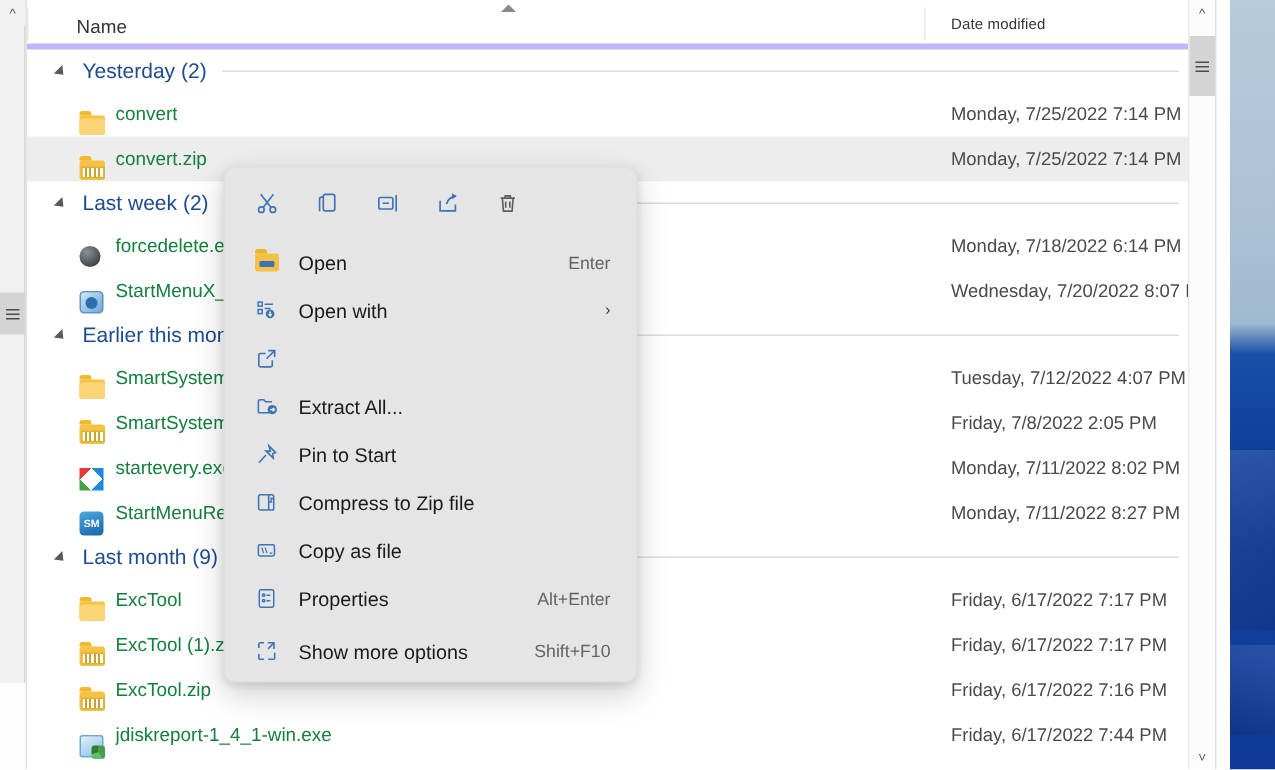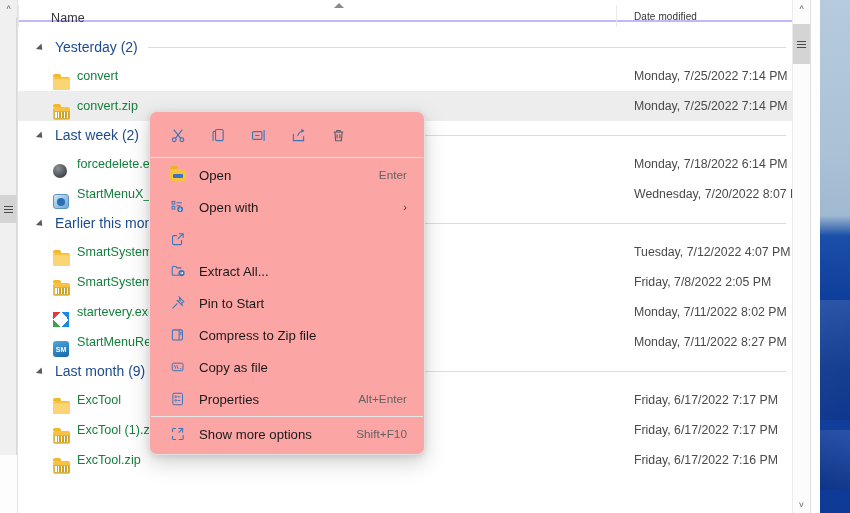--- a/index.html
+++ b/index.html
@@ -55,22 +55,22 @@
     border-top: 1px solid #4a4a4a; border-bottom: 1px solid #4a4a4a;
     position: relative;
   }
   #left-rail .rail-thumb span:after {
     content: ""; position: absolute; left: 0; right: 0; top: 2px;
     border-top: 1px solid #4a4a4a;
   }
 
   
   #header-bar {
-    position: absolute; left: 18px; top: 0; right: 28px; height: 22px;
-    background: #ffffff; border-bottom: 2px solid #c4b5fd;
+    position: absolute; left: 18px; top: 0; right: 28px; height: 33px;
+    background: #ffffff; border-bottom: 4px solid #c4b5fd;
   }
   .sort-caret {
     position: absolute; left: 316px; top: 3px;
     width: 0; height: 0; border-left: 5px solid transparent;
     border-right: 5px solid transparent; border-bottom: 5px solid #8a8a8a;
   }
   .col-name {
     position: absolute; left: 33px; top: 11px;
     font-size: 12.5px; color: #333; letter-spacing: .1px;
   }
@@ -208,21 +208,21 @@
     content:""; position:absolute; left:0; right:0; top:2px; border-top:1px solid #4a4a4a;
   }
   #right-sb .sb-edge {
     position: absolute; right: -10px; top: 0; width: 10px; height: 513px;
     background: #ffffff; border-left: 1px solid #e0e0e0;
   }
 
   
   #ctx {
     position: absolute; left: 149px; top: 111px; width: 276px;
-    background: #fca5a5; border: 1px solid #e0e0e0; border-radius: 8px;
+    background: #e5e5e5; border: 1px solid #e0e0e0; border-radius: 8px;
     box-shadow: 0 8px 22px rgba(0,0,0,.18), 0 2px 6px rgba(0,0,0,.10);
     z-index: 10; padding: 3px 0 4px 0;
   }
   #ctx .icon-row {
     display: flex; align-items: center; justify-content: flex-start;
     height: 41px; padding: 0 8px; gap: 0;
   }
   #ctx .icon-row .ibtn {
     width: 40px; height: 32px; display: flex; align-items: center;
     justify-content: center; border-radius: 4px; color: #3b74b8;
@@ -378,20 +378,27 @@
         </div>
       <div class="fname">ExcTool (1).zip</div>
       <div class="fdate">Friday, 6/17/2022 7:17 PM</div>
     </div>
     <div class="row">
       <div class="icon">
           <div class="ic-zip"></div>
         </div>
       <div class="fname">ExcTool.zip</div>
       <div class="fdate">Friday, 6/17/2022 7:16 PM</div>
+    </div>
+    <div class="row">
+      <div class="icon">
+          <div class="ic-jd"></div>
+        </div>
+      <div class="fname">jdiskreport-1_4_1-win.exe</div>
+      <div class="fdate">Friday, 6/17/2022 7:44 PM</div>
     </div>
   </div>
 
   <div id="right-sb">
     <div class="sb-btn sb-up">^</div>
     <div class="sb-thumb">
         <span></span>
       </div>
     <div class="sb-btn sb-down">˅</div>
     <div class="sb-edge"></div>

